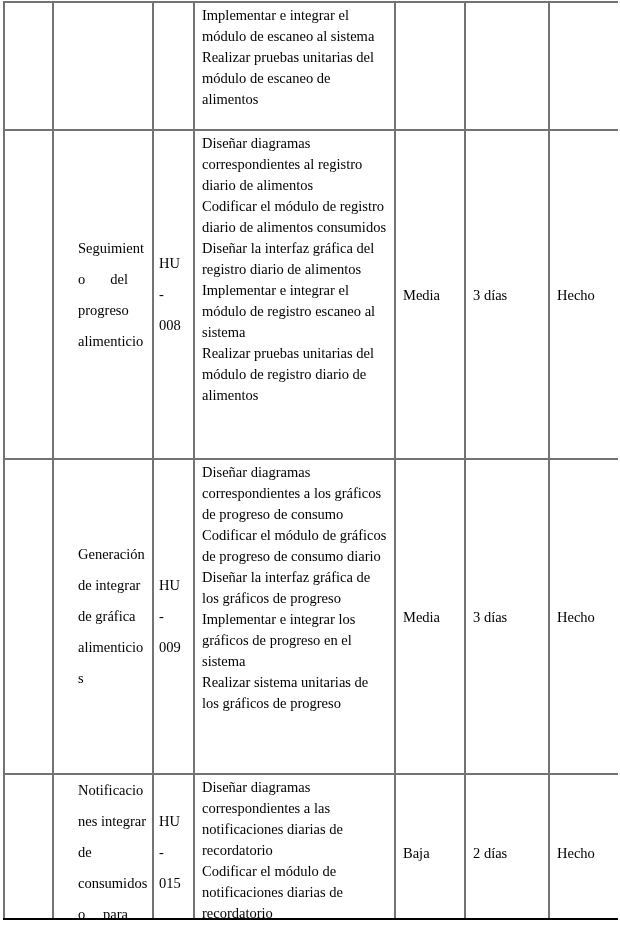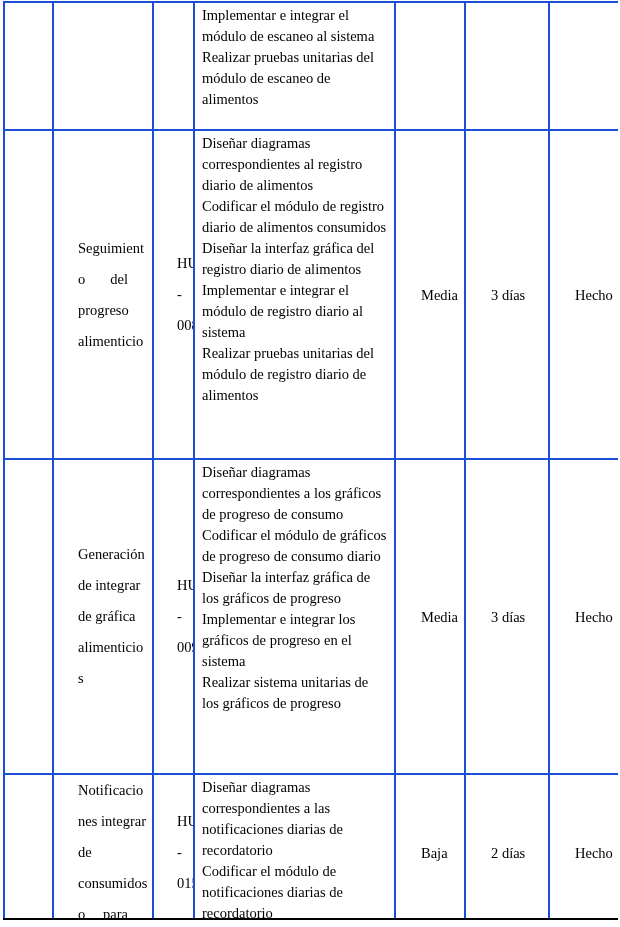--- a/index.html
+++ b/index.html
@@ -19,44 +19,44 @@
     overflow: hidden;
     border-bottom: 2px solid #000;
     box-sizing: content-box;
   }
   table.story-table {
     border-collapse: collapse;
     table-layout: fixed;
     width: 615px;
   }
   td {
-    border: 2px solid #1d4ed8;
+    border: 2px solid #737373;
     vertical-align: middle;
     padding: 0;
     font-size: 14.5px;
     overflow: hidden;
   }
   td.desc-cell {
     vertical-align: top;
     padding: 2px 6px 0 7px;
   }
   .task {
     line-height: 21px;
     text-align: left;
   }
   td.name-cell { padding: 0 24px; }
   .name-line {
     line-height: 31px;
     text-align: justify;
     text-align-last: justify;
     white-space: nowrap;
   }
-  td.code-cell { padding-left: 23px; padding-right: 2px; margin-left: 8px; }
+  td.code-cell { padding-left: 5px; padding-right: 2px; margin-left: 8px; }
   .code-line { line-height: 31px; }
-  td.plain-cell { padding-left: 25px; line-height: 20px; }
+  td.plain-cell { padding-left: 7px; line-height: 20px; }
   tr.r0 { height: 128px; }
   tr.r1 { height: 329px; }
   tr.r2 { height: 315px; }
 </style>
 </head>
 <body>
 
 <div class="page-wrap">
   <table class="story-table">
     <colgroup>
@@ -93,21 +93,21 @@
         </td>
         <td class="code-cell">
           <div class="code-line">HU</div>
           <div class="code-line">-</div>
           <div class="code-line">008</div>
         </td>
         <td class="desc-cell">
           <div class="task">Diseñar diagramas correspondientes al registro diario de alimentos</div>
           <div class="task">Codificar el módulo de registro diario de alimentos consumidos</div>
           <div class="task">Diseñar la interfaz gráfica del registro diario de alimentos</div>
-          <div class="task">Implementar e integrar el módulo de registro diario al sistema</div>
+          <div class="task">Implementar e integrar el módulo de registro escaneo al sistema</div>
           <div class="task">Realizar pruebas unitarias del módulo de registro diario de alimentos</div>
         </td>
         <td class="plain-cell">Media</td>
         <td class="plain-cell">3 días</td>
         <td class="plain-cell">Hecho</td>
       </tr>
 
       <tr class="r2">
         <td></td>
         <td class="name-cell">

